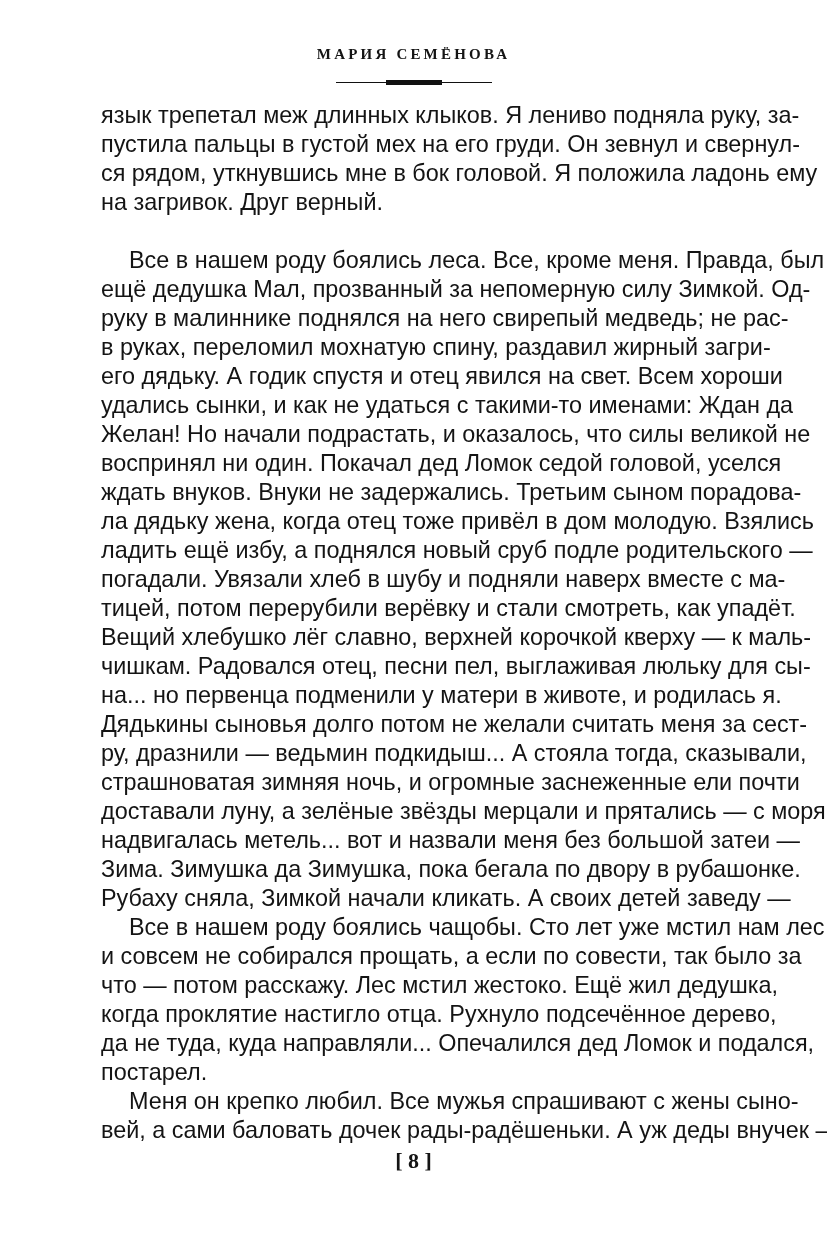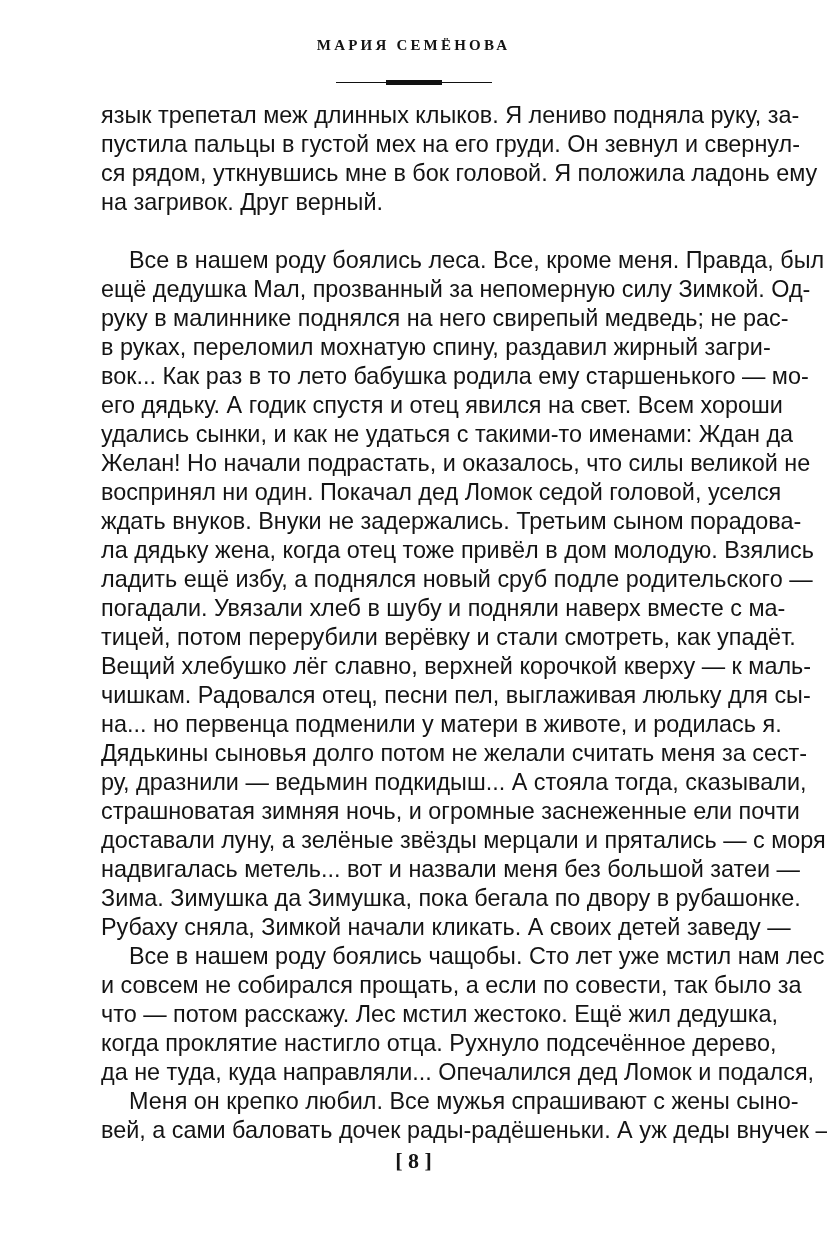--- a/index.html
+++ b/index.html
@@ -1,18 +1,18 @@
 <!DOCTYPE html>
 <html><head>
 <meta charset="utf-8">
 <style>
   html, body { margin: 0; padding: 0; background: #ffffff; }
   body { width: 827px; height: 1240px; position: relative; overflow: hidden; color: #141414; }
   .running-head {
-    position: absolute; left: 0; width: 827px; top: 37px;
+    position: absolute; left: 0; width: 827px; top: 46px;
     text-align: center;
     font-family: "Liberation Serif", serif;
     font-weight: bold; font-size: 15px; letter-spacing: 3.2px;
   }
   .head-rule { position: absolute; top: 80px; left: 336px; width: 156px; height: 6px; }
   .head-rule .thin { position: absolute; top: 2px; left: 0; width: 156px; height: 1px; background: #111; }
   .head-rule .thick { position: absolute; top: 0; left: 50px; width: 56px; height: 5px; background: #111; }
   .text-block {
     position: absolute; left: 101px; width: 637px; top: 101px;
     font-family: Liberation Sans, sans-serif;
@@ -42,21 +42,20 @@
       <span class="line">пустила пальцы в густой мех на его груди. Он зевнул и свернул-</span>
       <span class="line">ся рядом, уткнувшись мне в бок головой. Я положила ладонь ему</span>
       <span class="line last">на загривок. Друг верный.</span>
     </div>
     <div class="gap"></div>
     <div>
       <span class="line indent">Все в нашем роду боялись леса. Все, кроме меня. Правда, был</span>
       <span class="line">ещё дедушка Мал, прозванный за непомерную силу Зимкой. Од-</span>
       <span class="line">руку в малиннике поднялся на него свирепый медведь; не рас-</span>
       <span class="line">в руках, переломил мохнатую спину, раздавил жирный загри-</span>
-      <span class="line">вок... Как раз в то лето бабушка родила ему старшенького — мо-</span>
       <span class="line">его дядьку. А годик спустя и отец явился на свет. Всем хороши</span>
       <span class="line">удались сынки, и как не удаться с такими-то именами: Ждан да</span>
       <span class="line">Желан! Но начали подрастать, и оказалось, что силы великой не</span>
       <span class="line">воспринял ни один. Покачал дед Ломок седой головой, уселся</span>
       <span class="line">ждать внуков. Внуки не задержались. Третьим сыном порадова-</span>
       <span class="line">ла дядьку жена, когда отец тоже привёл в дом молодую. Взялись</span>
       <span class="line">ладить ещё избу, а поднялся новый сруб подле родительского —</span>
       <span class="line">погадали. Увязали хлеб в шубу и подняли наверх вместе с ма-</span>
       <span class="line">тицей, потом перерубили верёвку и стали смотреть, как упадёт.</span>
       <span class="line">Вещий хлебушко лёг славно, верхней корочкой кверху — к маль-</span>
@@ -69,20 +68,21 @@
       <span class="line">надвигалась метель... вот и назвали меня без большой затеи —</span>
       <span class="line">Зима. Зимушка да Зимушка, пока бегала по двору в рубашонке.</span>
       <span class="line">Рубаху сняла, Зимкой начали кликать. А своих детей заведу —</span>
     </div>
     <div>
       <span class="line indent">Все в нашем роду боялись чащобы. Сто лет уже мстил нам лес</span>
       <span class="line">и совсем не собирался прощать, а если по совести, так было за</span>
       <span class="line">что — потом расскажу. Лес мстил жестоко. Ещё жил дедушка,</span>
       <span class="line">когда проклятие настигло отца. Рухнуло подсечённое дерево,</span>
       <span class="line">да не туда, куда направляли... Опечалился дед Ломок и подался,</span>
+      <span class="line last">постарел.</span>
     </div>
     <div>
       <span class="line indent">Меня он крепко любил. Все мужья спрашивают с жены сыно-</span>
       <span class="line">вей, а сами баловать дочек рады-радёшеньки. А уж деды внучек —</span>
     </div>
   </div>
 
 <div class="folio">[ 8 ]</div>
 
 </body></html>

